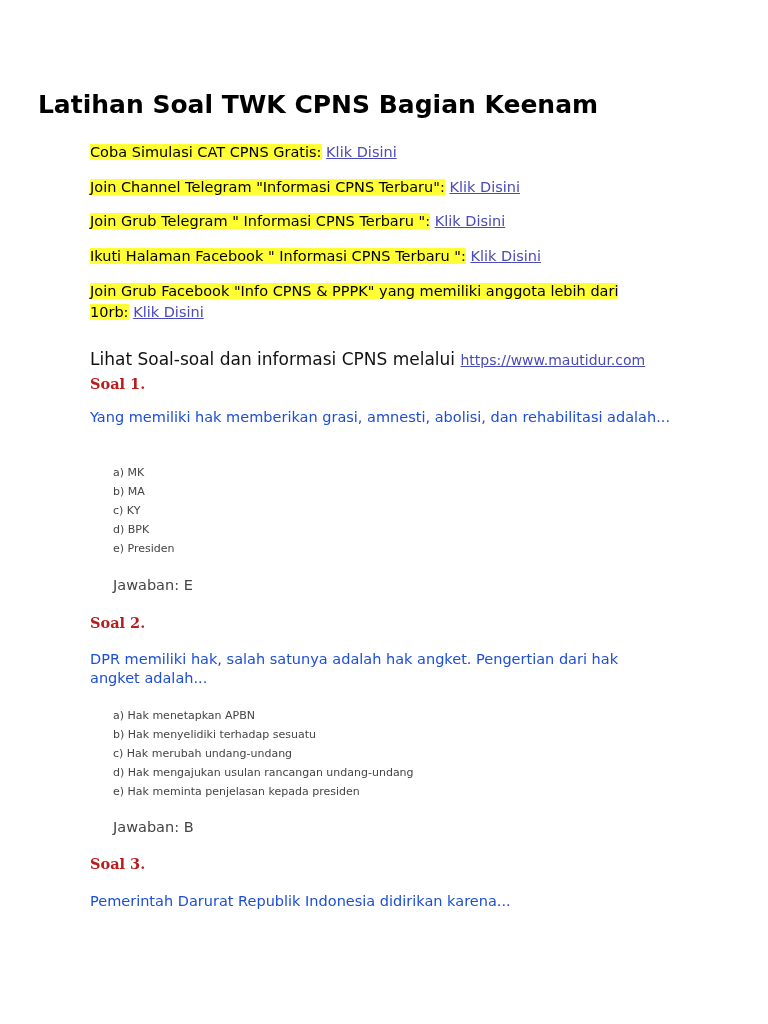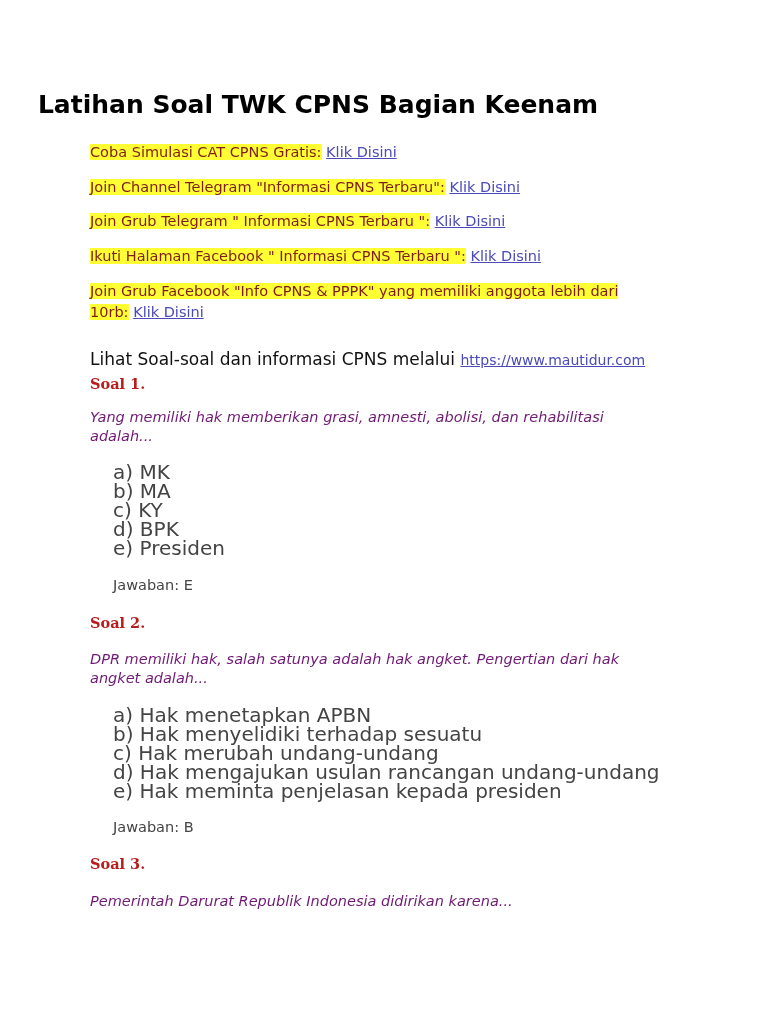--- a/index.html
+++ b/index.html
@@ -37,21 +37,21 @@
     .promo {
       position: absolute;
       left: 90px;
       width: 600px;
       font-size: 14.5px;
       line-height: 20px;
       color: #222222;
     }
     .hl {
       background: #ffff33;
-      color: #7f1d1d;
+      color: #000000;
     }
     .link {
       color: #4a4ab8;
       text-decoration: underline;
       cursor: pointer;
     }
     .subheading {
       position: absolute;
       left: 90px;
       top: 338px;
@@ -69,30 +69,29 @@
       font-weight: bold;
       font-size: 14.5px;
       color: #b91c1c;
     }
     .question {
       position: absolute;
       left: 90px;
       width: 580px;
       font-size: 14.5px;
       line-height: 19px;
-      color: #701a75;
-      font-style: italic;
+      color: #1d4ed8;
     }
     .options {
       position: absolute;
       left: 113px;
       margin: 0;
       padding: 0;
       list-style: none;
-      font-size: 20px;
+      font-size: 11px;
       line-height: 19px;
       color: #444444;
     }
     .answer {
       position: absolute;
       left: 113px;
       font-size: 14.5px;
       color: #444444;
     }
   </style>

